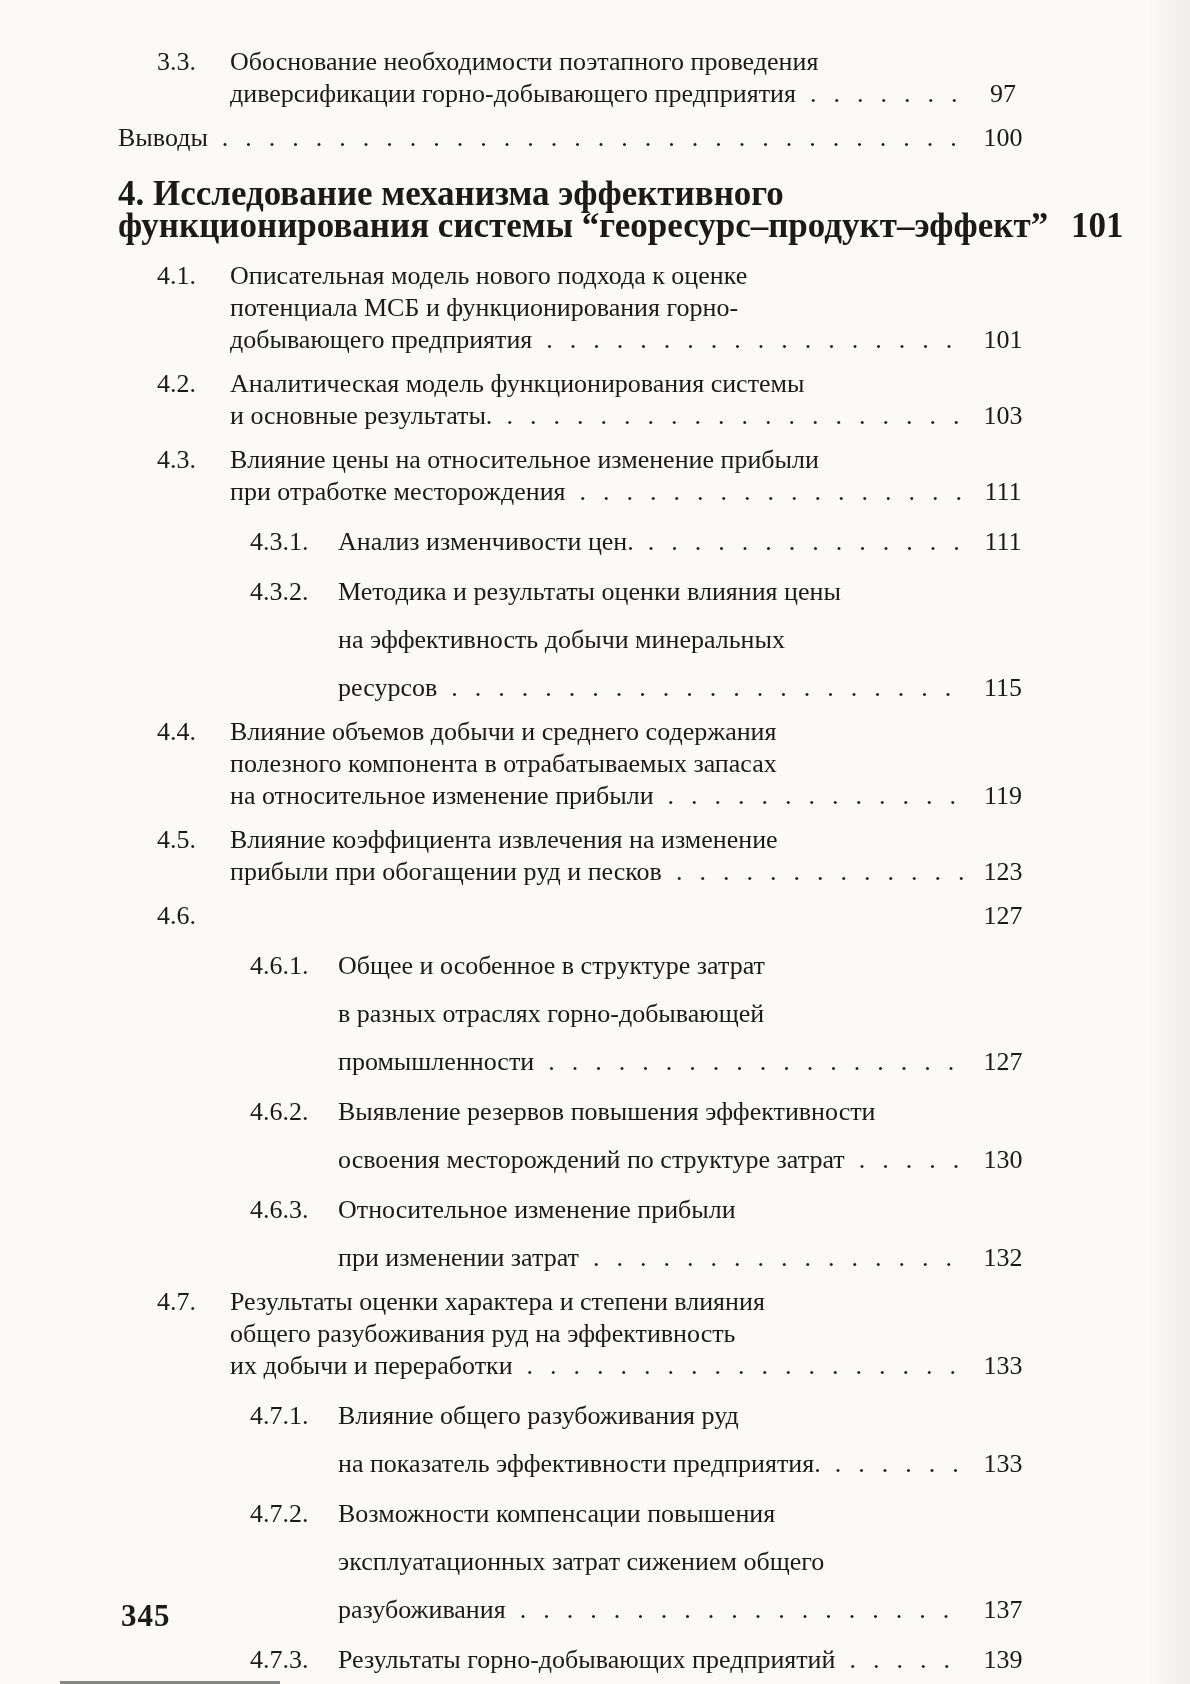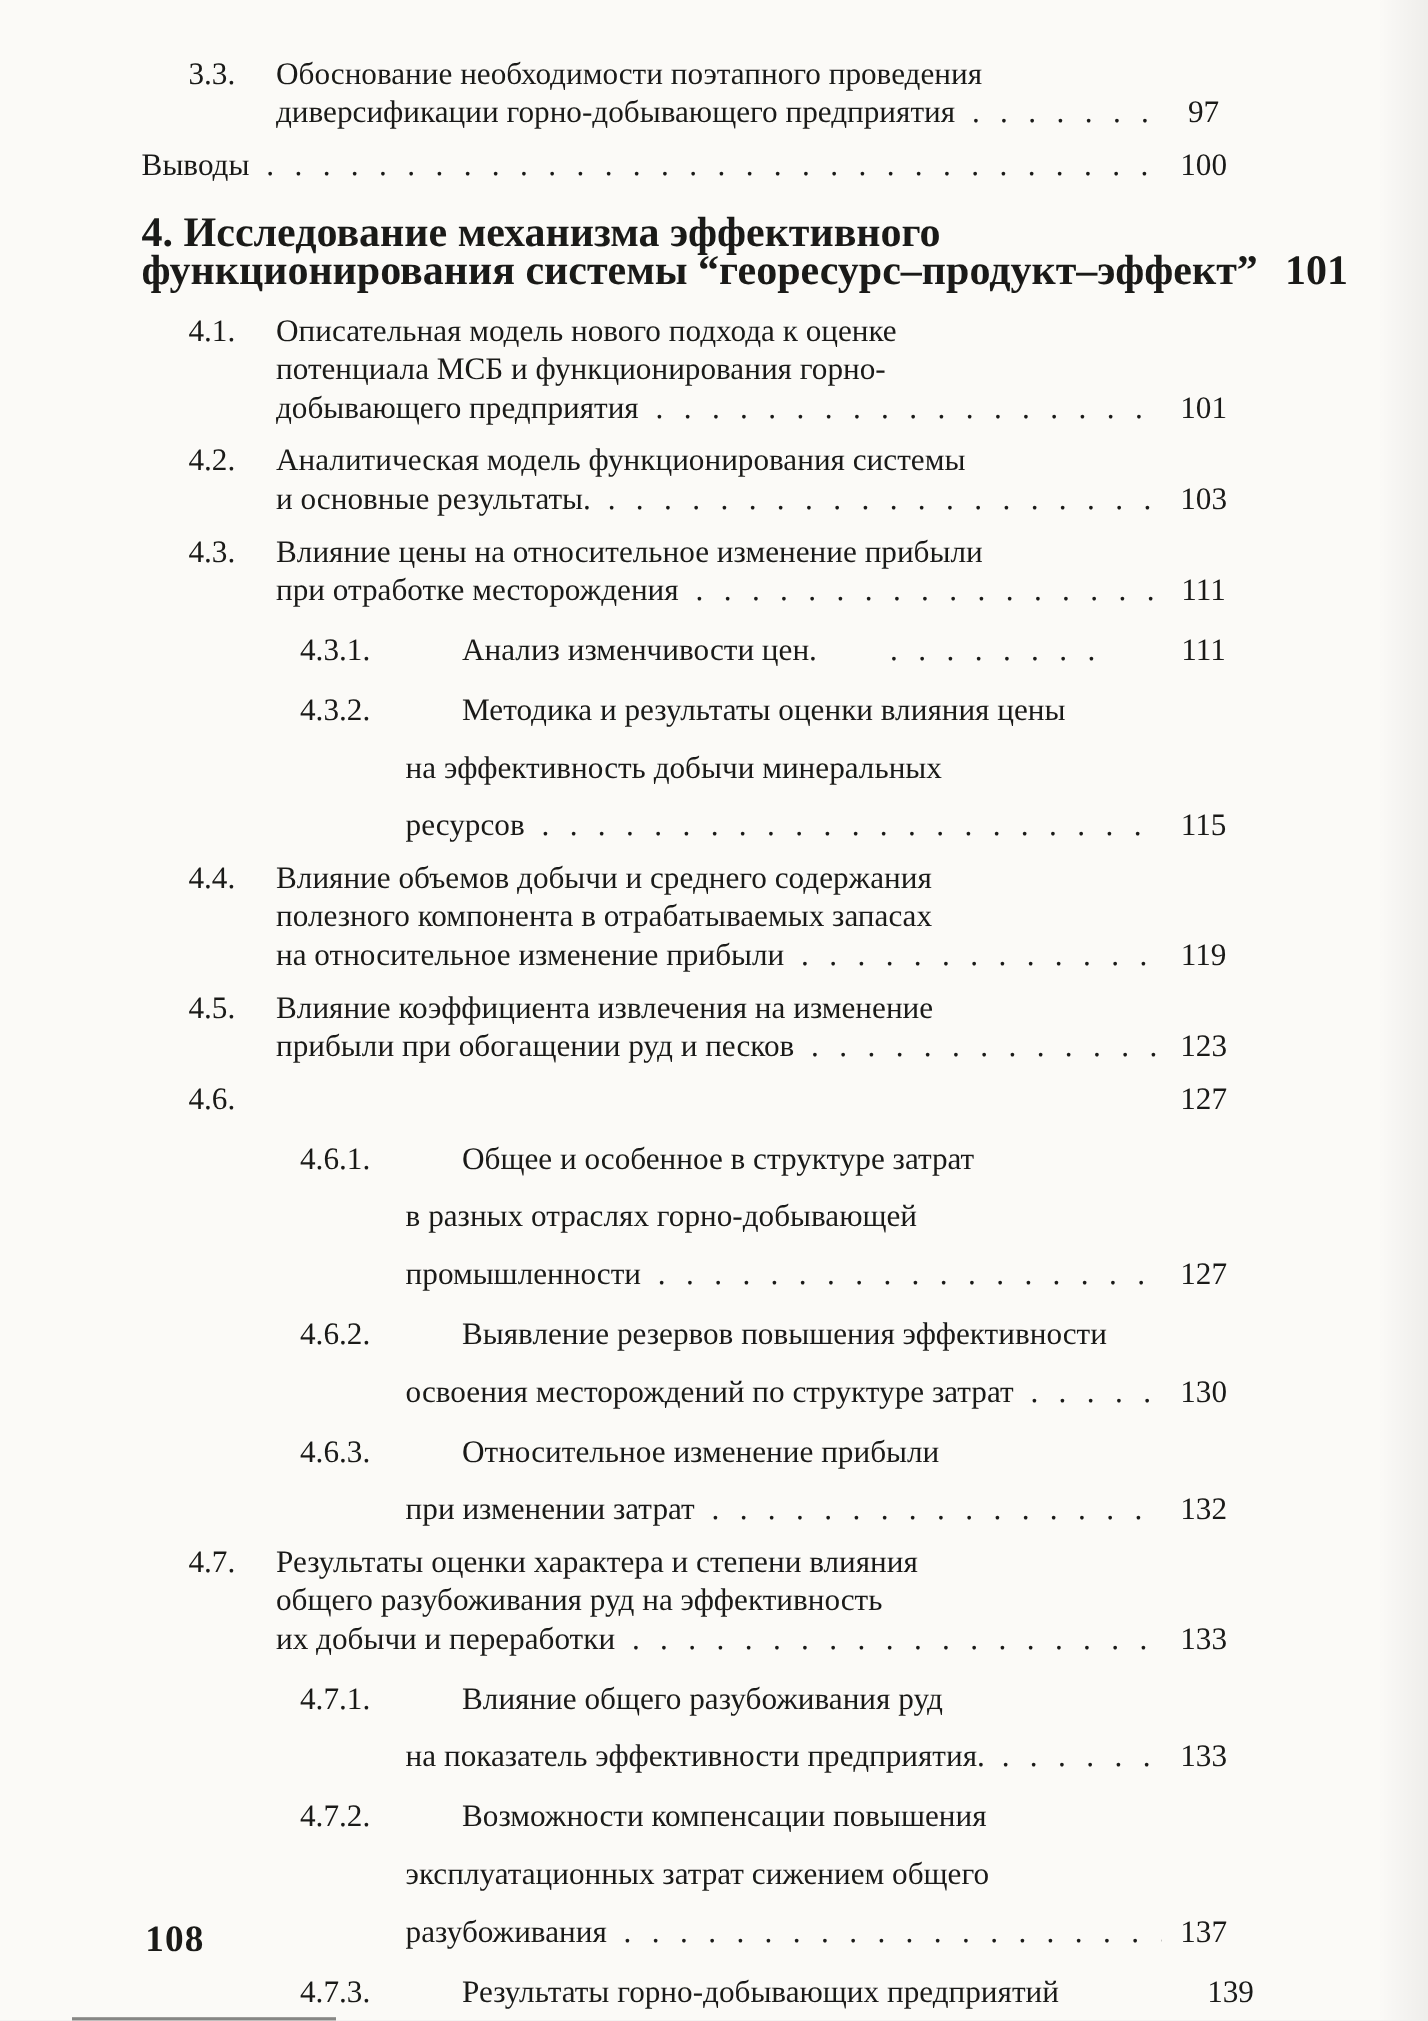--- a/index.html
+++ b/index.html
@@ -47,21 +47,21 @@
     margin-bottom: 18px;
     font-weight: bold;
     font-size: 35px;
   }
   .entry.lvl2 { margin-top: 18px; }
   .row { display: flex; align-items: baseline; }
   
   .lvl0 .row { padding-left: 118px; }
   .lvl1 .row.first { padding-left: 157px; }
   .lvl1 .row.cont  { padding-left: 230px; }
-  .lvl2 .row.first { padding-left: 250px; gap: 47px; }
+  .lvl2 .row.first { padding-left: 250px; }
   .lvl2 .row.cont  { padding-left: 338px; margin-top: 16px; }
   .num { flex: none; }
   .lvl1 .num { width: 73px; }
   .lvl2 .num { width: 88px; }
   .txt { flex: none; white-space: pre; }
   .leader {
     flex: 1 1 auto;
     overflow: hidden;
     white-space: nowrap;
     letter-spacing: 17px;
@@ -284,16 +284,16 @@
       </div>
       <div class="entry lvl2">
         <div class="row first">
           <span class="num">4.7.3.</span>
           <span class="txt">Результаты горно-добывающих предприятий</span>
           <span class="leader">......................................................................</span>
           <span class="pg">139</span>
         </div>
       </div>
     </div>
-  <div class="footer-page">108</div>
+  <div class="footer-page">345</div>
   <div class="scan-edge-right"></div>
   <div class="scan-edge-bottom"></div>
 </div>
 
 </body></html>

